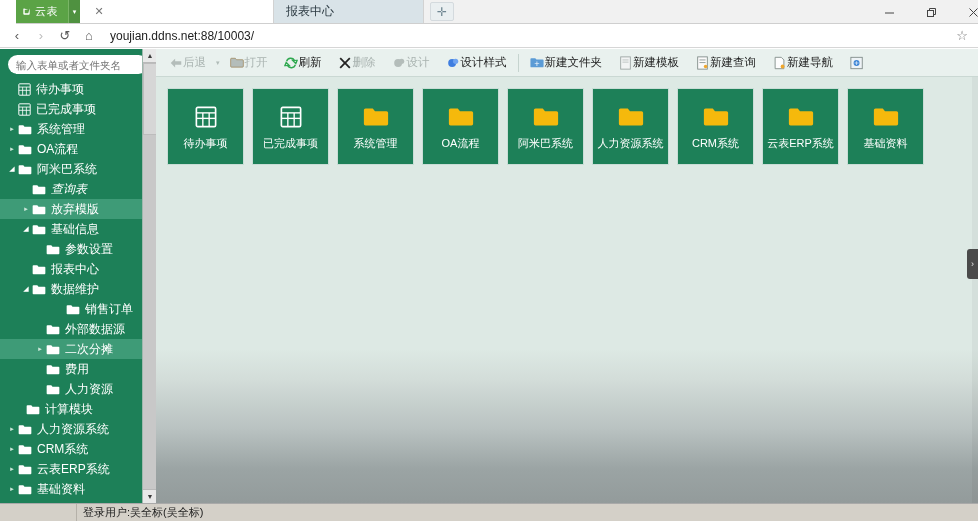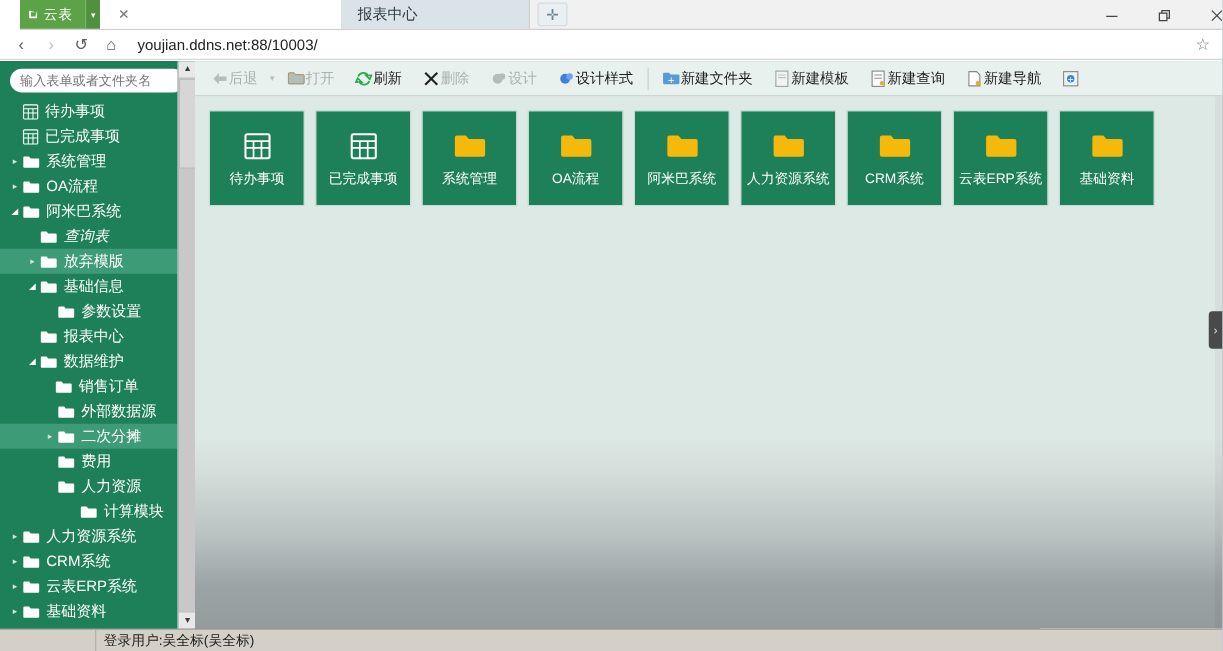--- a/index.html
+++ b/index.html
@@ -68,21 +68,21 @@
     width:22px; height:20px; display:flex; align-items:center; justify-content:center;
     color:#5c5c5c; font-size:13px;
   }
   .navbtn.disabled { color:#bdbdbd; }
   .url { margin-left:8px; font-size:12px; color:#222; }
   .star { position:absolute; right:10px; top:4px; color:#777; font-size:13px; }
 
   
   .appframe {
     position:absolute; left:0; top:49px; width:832px; height:472px;
-    background:#0f172a;
+    background:#6d28d9;
   }
 
   
   .sidebar {
     position:absolute; left:0; top:0; width:156px; height:454px;
     background:#1d8058;
     overflow:hidden;
   }
   .search-wrap { padding:6px 8px 5px 8px; }
   .search-box {
@@ -339,21 +339,21 @@
           </div>
           <div class="node" style="padding-left: 20px;">
             <span class="twisty open">◢</span>
             <span class="ico folder-ico">
               <svg width="14" height="11" viewBox="0 0 16 13">
                 <path d="M0.5 2.5 A1 1 0 0 1 1.5 1.5 H6 L7.4 3.2 H14.5 A1 1 0 0 1 15.5 4.2 V11 A1 1 0 0 1 14.5 12 H1.5 A1 1 0 0 1 0.5 11 Z" fill="#ffffff" stroke="none" stroke-width="0.8"></path>
               </svg>
             </span>
             <span>数据维护</span>
           </div>
-          <div class="node" style="padding-left: 32px;">
+          <div class="node" style="padding-left: 54px;">
             <span class="twisty"></span>
             <span class="ico folder-ico">
               <svg width="14" height="11" viewBox="0 0 16 13">
                 <path d="M0.5 2.5 A1 1 0 0 1 1.5 1.5 H6 L7.4 3.2 H14.5 A1 1 0 0 1 15.5 4.2 V11 A1 1 0 0 1 14.5 12 H1.5 A1 1 0 0 1 0.5 11 Z" fill="#ffffff" stroke="none" stroke-width="0.8"></path>
               </svg>
             </span>
             <span>销售订单</span>
           </div>
           <div class="node" style="padding-left: 34px; font-family: Liberation Mono, monospace;">
             <span class="twisty"></span>
@@ -384,21 +384,21 @@
           </div>
           <div class="node" style="padding-left: 34px;">
             <span class="twisty"></span>
             <span class="ico folder-ico">
               <svg width="14" height="11" viewBox="0 0 16 13">
                 <path d="M0.5 2.5 A1 1 0 0 1 1.5 1.5 H6 L7.4 3.2 H14.5 A1 1 0 0 1 15.5 4.2 V11 A1 1 0 0 1 14.5 12 H1.5 A1 1 0 0 1 0.5 11 Z" fill="#ffffff" stroke="none" stroke-width="0.8"></path>
               </svg>
             </span>
             <span>人力资源</span>
           </div>
-          <div class="node" style="padding-left: 52px;">
+          <div class="node" style="padding-left: 14px;">
             <span class="twisty"></span>
             <span class="ico folder-ico">
               <svg width="14" height="11" viewBox="0 0 16 13">
                 <path d="M0.5 2.5 A1 1 0 0 1 1.5 1.5 H6 L7.4 3.2 H14.5 A1 1 0 0 1 15.5 4.2 V11 A1 1 0 0 1 14.5 12 H1.5 A1 1 0 0 1 0.5 11 Z" fill="#ffffff" stroke="none" stroke-width="0.8"></path>
               </svg>
             </span>
             <span>计算模块</span>
           </div>
           <div class="node" style="padding-left: 6px;">
             <span class="twisty">▸</span>

